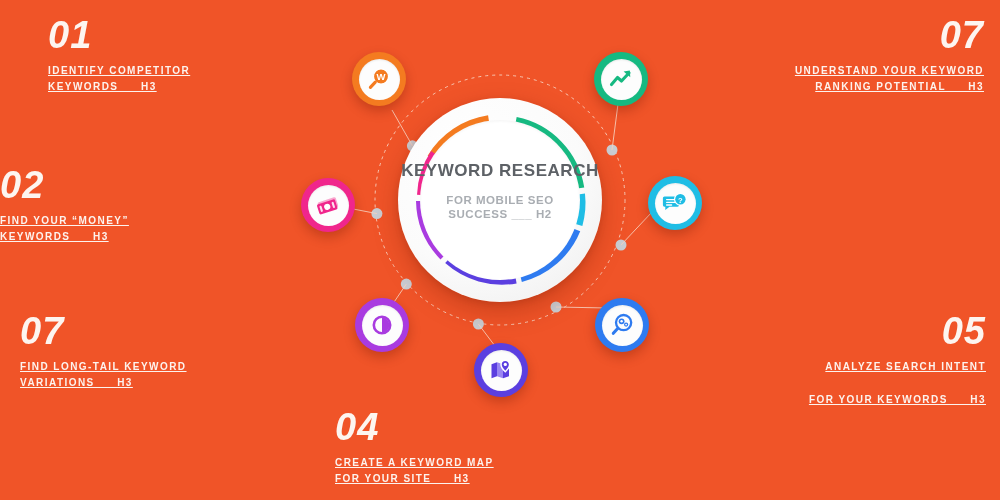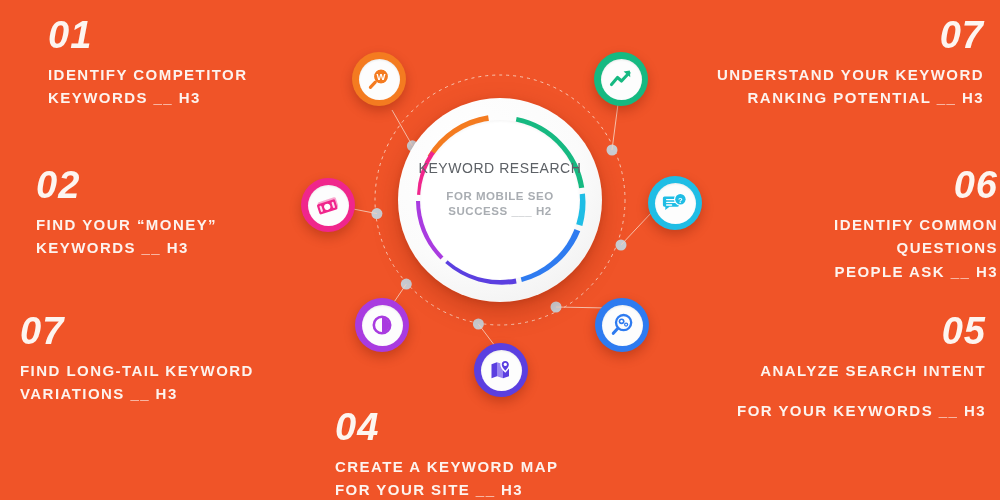--- a/index.html
+++ b/index.html
@@ -60,22 +60,22 @@
   }
   .hub-text {
     position: absolute;
     left: 0;
     top: 62px;
     width: 204px;
     text-align: center;
     line-height: 1.28;
   }
   .hub-title {
-    font-size: 14px;
-    font-weight: normal;
+    font-size: 17px;
+    font-weight: bold;
     letter-spacing: 0.55px;
     color: #5d6166;
     text-transform: uppercase;
   }
   .hub-sub {
     margin-top: 11px;
     font-size: 11.5px;
     font-weight: bold;
     letter-spacing: 0.55px;
     color: #a9adb2;
@@ -114,26 +114,27 @@
   .step .num {
     font-size: 38px;
     font-weight: bold;
     font-style: italic;
     letter-spacing: 1px;
     line-height: 1;
     color: #fdf5f0;
   }
   .step .label {
     margin-top: 9px;
-    font-size: 15px;
+    font-size: 10px;
     font-weight: bold;
     letter-spacing: 1.45px;
     line-height: 1.55;
     color: #fdf3ee;
     text-transform: uppercase;
+    text-decoration: underline;
   }
   .align-right { text-align: left; }
   .align-left  { text-align: right; }
   .align-center{ text-align: left; }
 </style>
 </head>
 <body>
 
 <div id="stage">
 
@@ -278,21 +279,21 @@
       </svg>
     </div>
   </div>
 
   <div class="step align-right" style="left:48px; top:16px; width:266px;">
     <div class="num">01</div>
     <div class="label">IDENTIFY COMPETITOR</div>
     <div class="label" style="margin-top:0">KEYWORDS __ H3</div>
   </div>
 
-  <div class="step align-right" style="left:0px; top:166px; width:254px;padding-left:36px;">
+  <div class="step align-right" style="left:0px; top:166px; width:254px;">
     <div class="num">02</div>
     <div class="label">FIND YOUR “MONEY”</div>
     <div class="label" style="margin-top:0">KEYWORDS  __ H3</div>
   </div>
 
   <div class="step align-right" style="left:20px; top:312px; width:300px;">
     <div class="num">07</div>
     <div class="label">FIND LONG-TAIL KEYWORD</div>
     <div class="label" style="margin-top:0">VARIATIONS  __ H3</div>
   </div>
@@ -302,25 +303,20 @@
     <div class="label">CREATE A KEYWORD MAP</div>
     <div class="label" style="margin-top:0">FOR YOUR SITE  __ H3</div>
   </div>
 
   <div class="step align-left" style="left:686px; top:312px; width:300px;">
     <div class="num">05</div>
     <div class="label">ANALYZE SEARCH INTENT</div>
     <div class="label" style="margin-top:17px">FOR YOUR KEYWORDS   __ H3</div>
   </div>
 
-  <div class="step align-left" style="left:733px; top:166px; width:265px;">
-    <div class="num">06</div>
-    <div class="label">IDENTIFY COMMON QUESTIONS</div>
-    <div class="label" style="margin-top:0">PEOPLE ASK  __ H3</div>
-  </div>
 
   <div class="step align-left" style="left:684px; top:16px; width:300px;">
     <div class="num">07</div>
     <div class="label">UNDERSTAND YOUR KEYWORD</div>
     <div class="label" style="margin-top:0">RANKING POTENTIAL  __ H3</div>
   </div>
 
 </div>
 
 </body></html>

